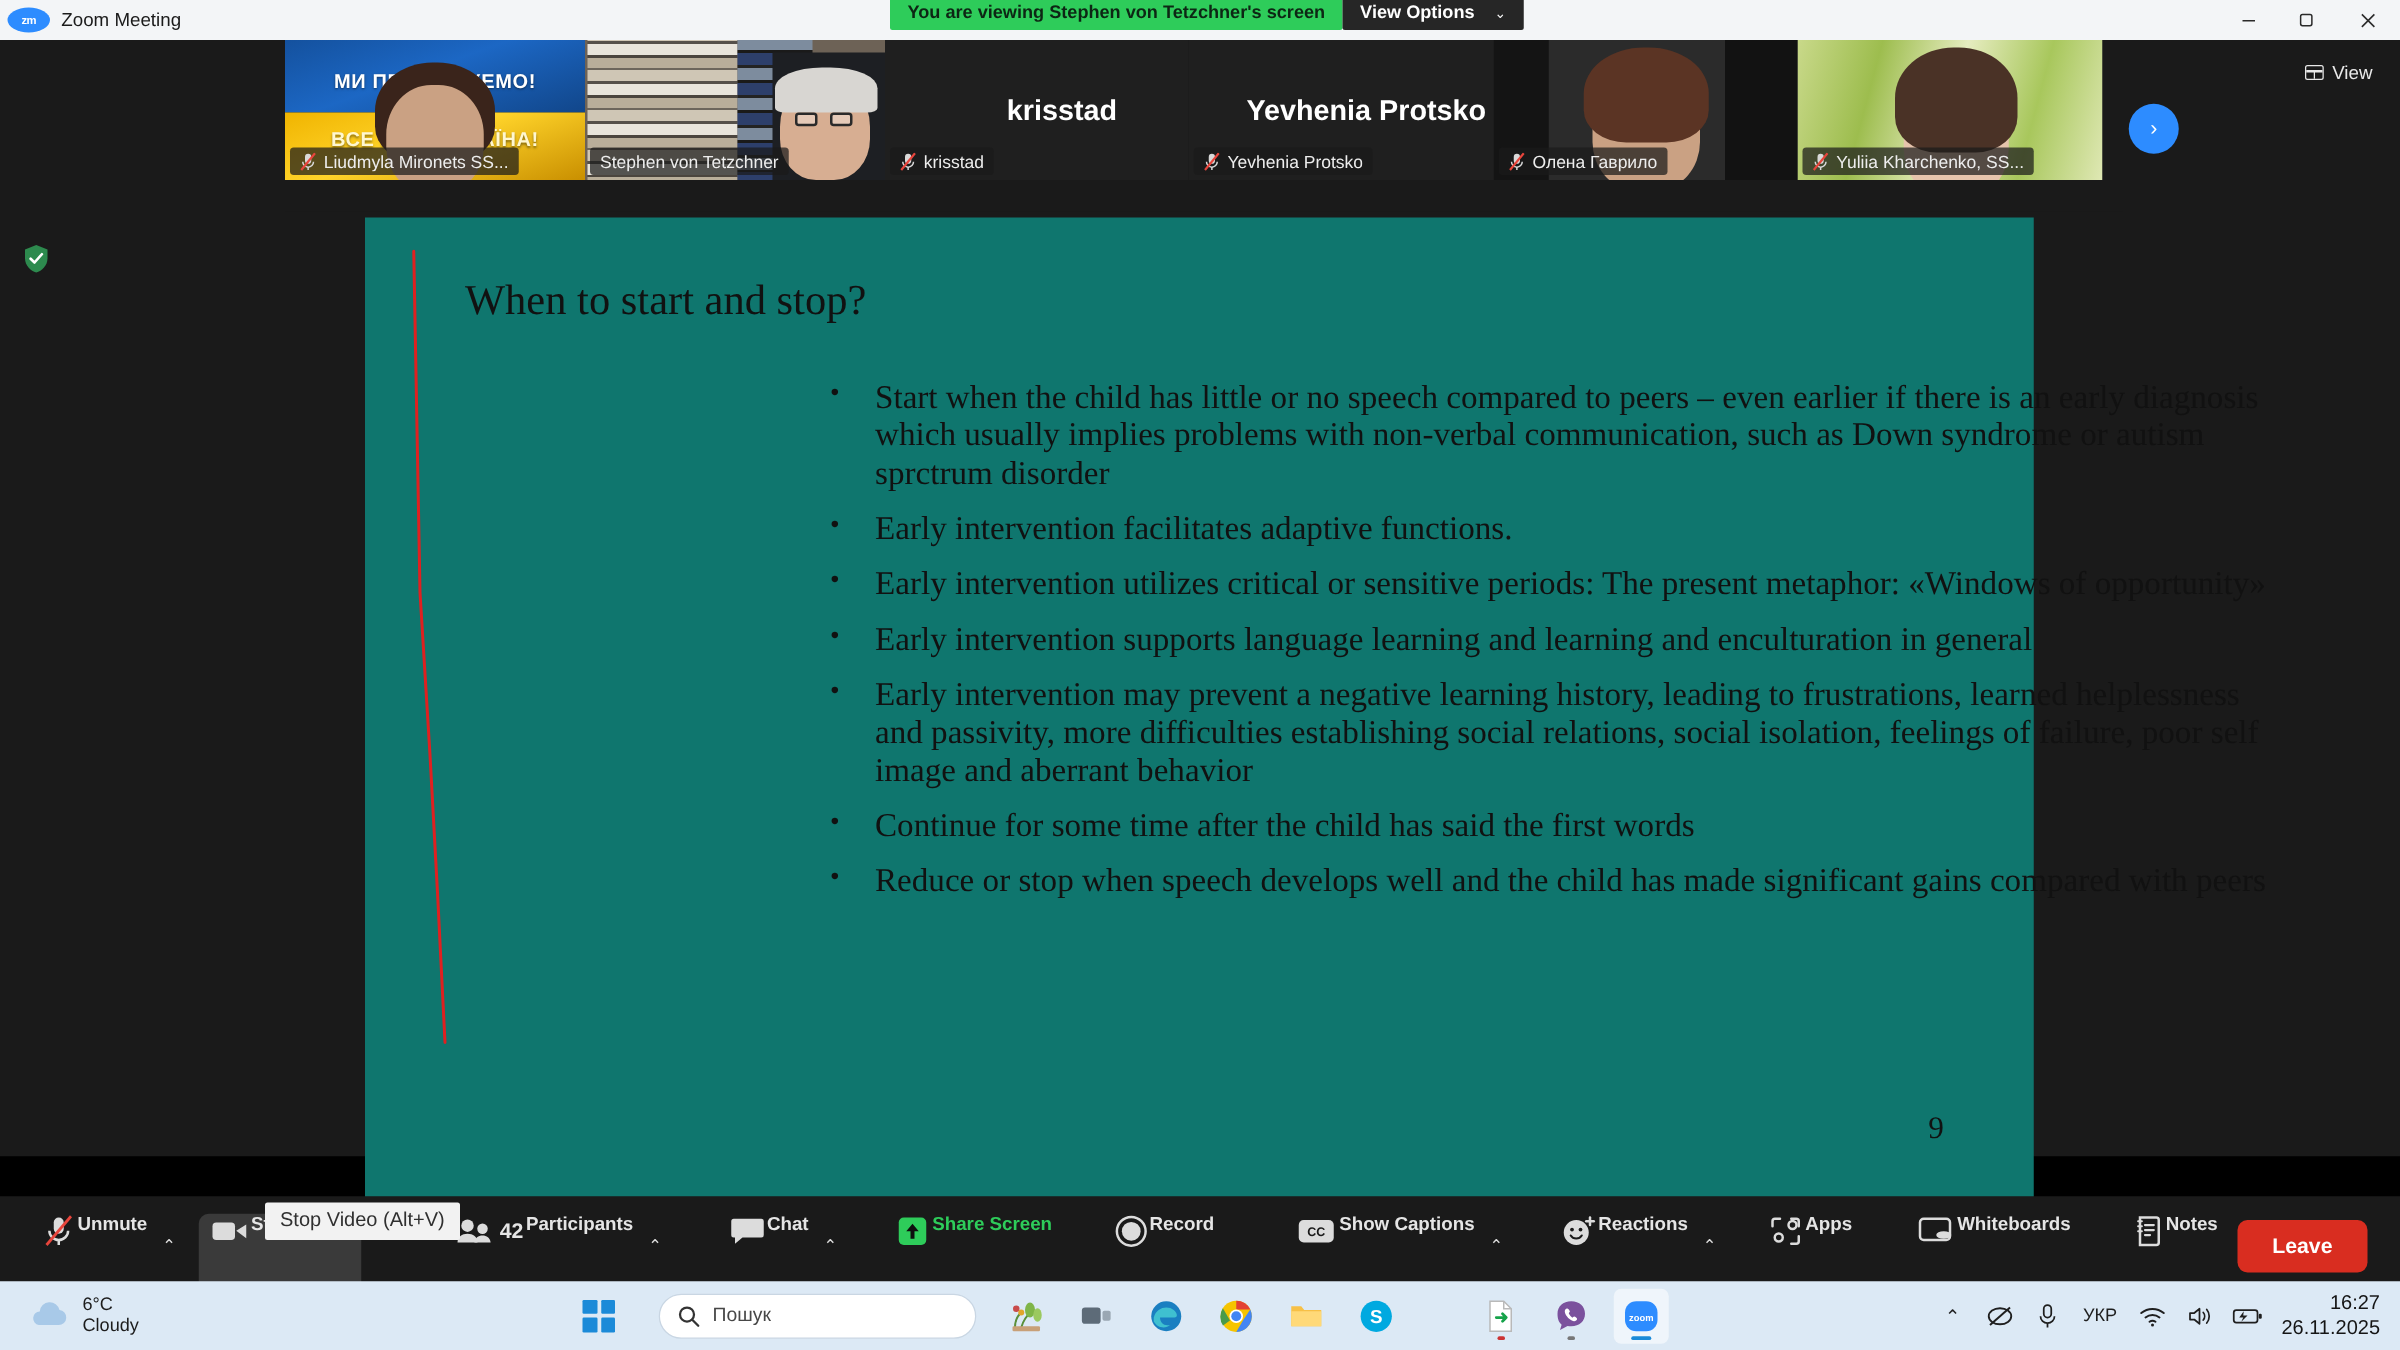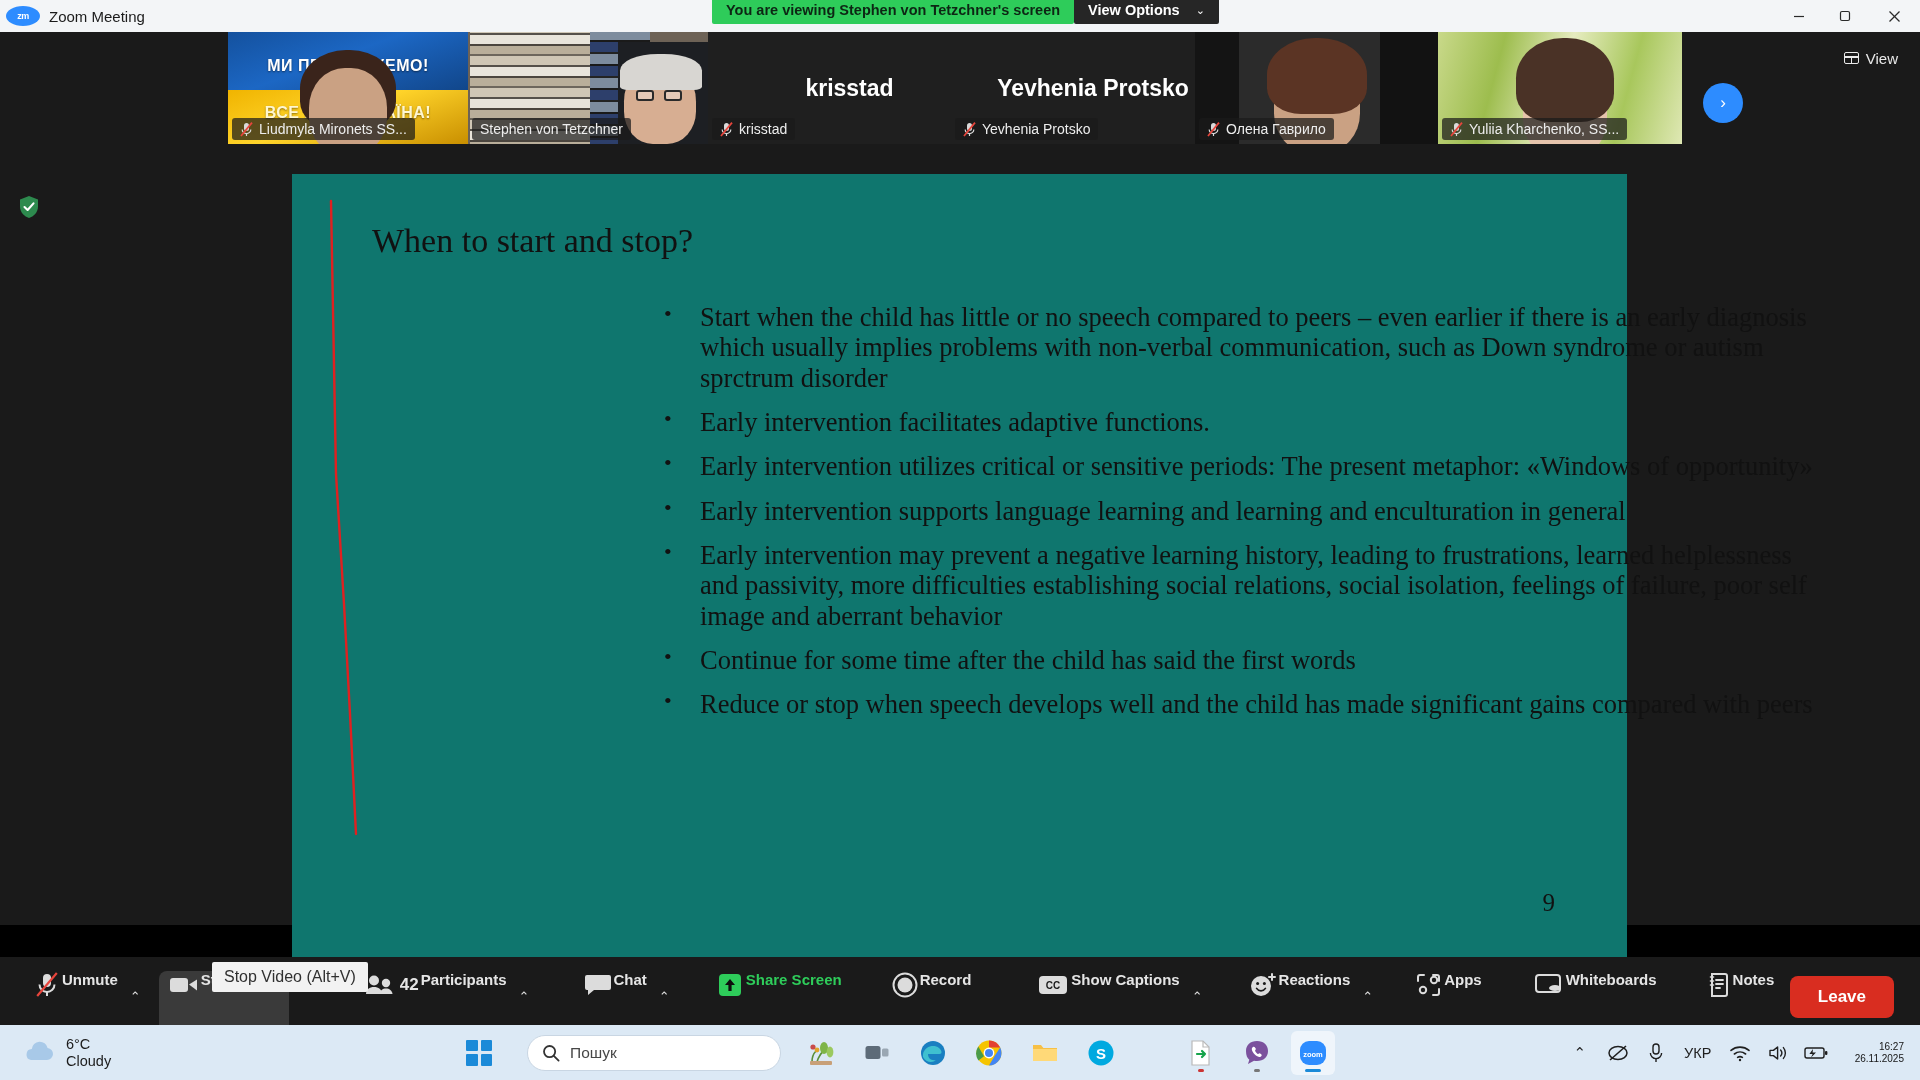--- a/index.html
+++ b/index.html
@@ -217,22 +217,22 @@
   .cbadge {
     position: absolute; top: 2px; right: 2px; min-width: 19px; height: 19px;
     border-radius: 10px; background: #e33; color: #fff; font-size: 12px;
     font-weight: bold; display: flex; align-items: center; justify-content: center;
     padding: 0 4px;
     margin-top: 48px;
   }
   .tray { position: absolute; right: 0; display: flex; align-items: center; gap: 0; }
   .trayitem { width: 38px; height: 40px; display: flex; align-items: center;
     justify-content: center; color: #1f1f1f; font-size: 15px; }
-  .clock { text-align: right; line-height: 1.2; margin-right: 16px; margin-left: 20px;
-    font-size: 10px; color: #151515; }
+  .clock { text-align: right; line-height: 1.2; margin-right: 16px; margin-left: 8px;
+    font-size: 16px; color: #151515; }
 </style>
 </head>
 <body>
 
 <div id="app">
 
   <div class="titlebar">
     <div class="tb-logo">
       <span>zm</span>
     </div>

